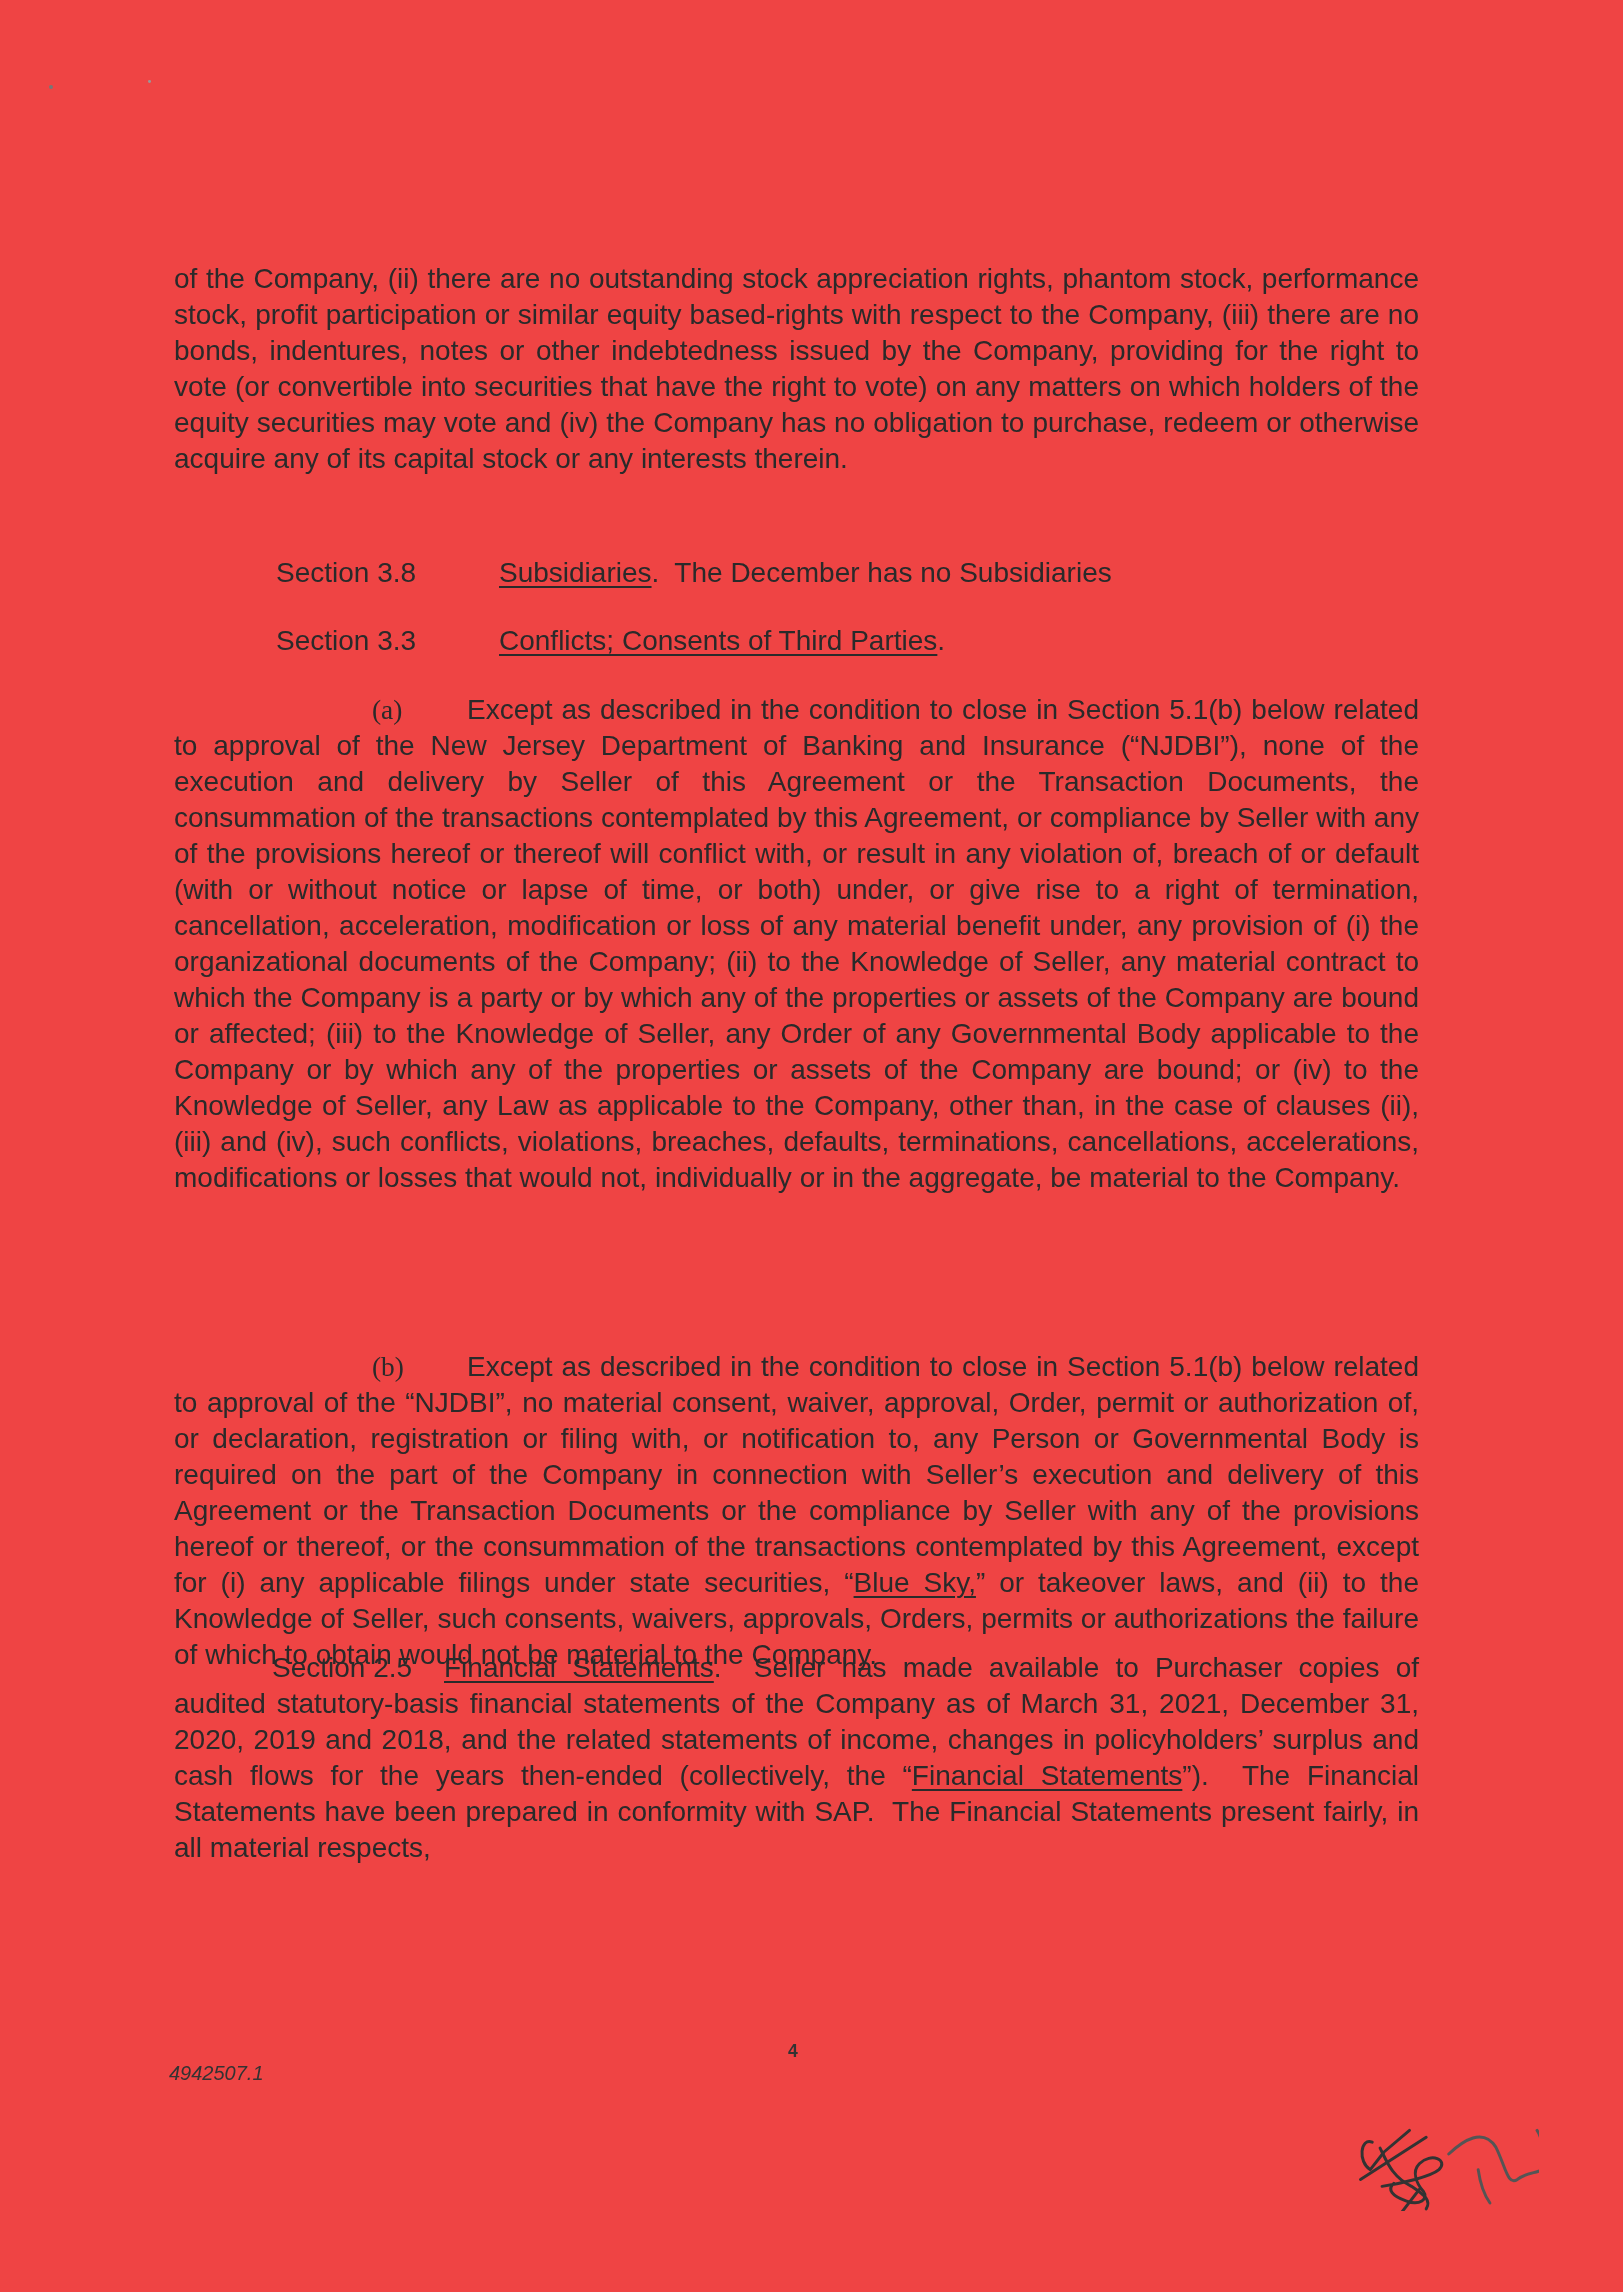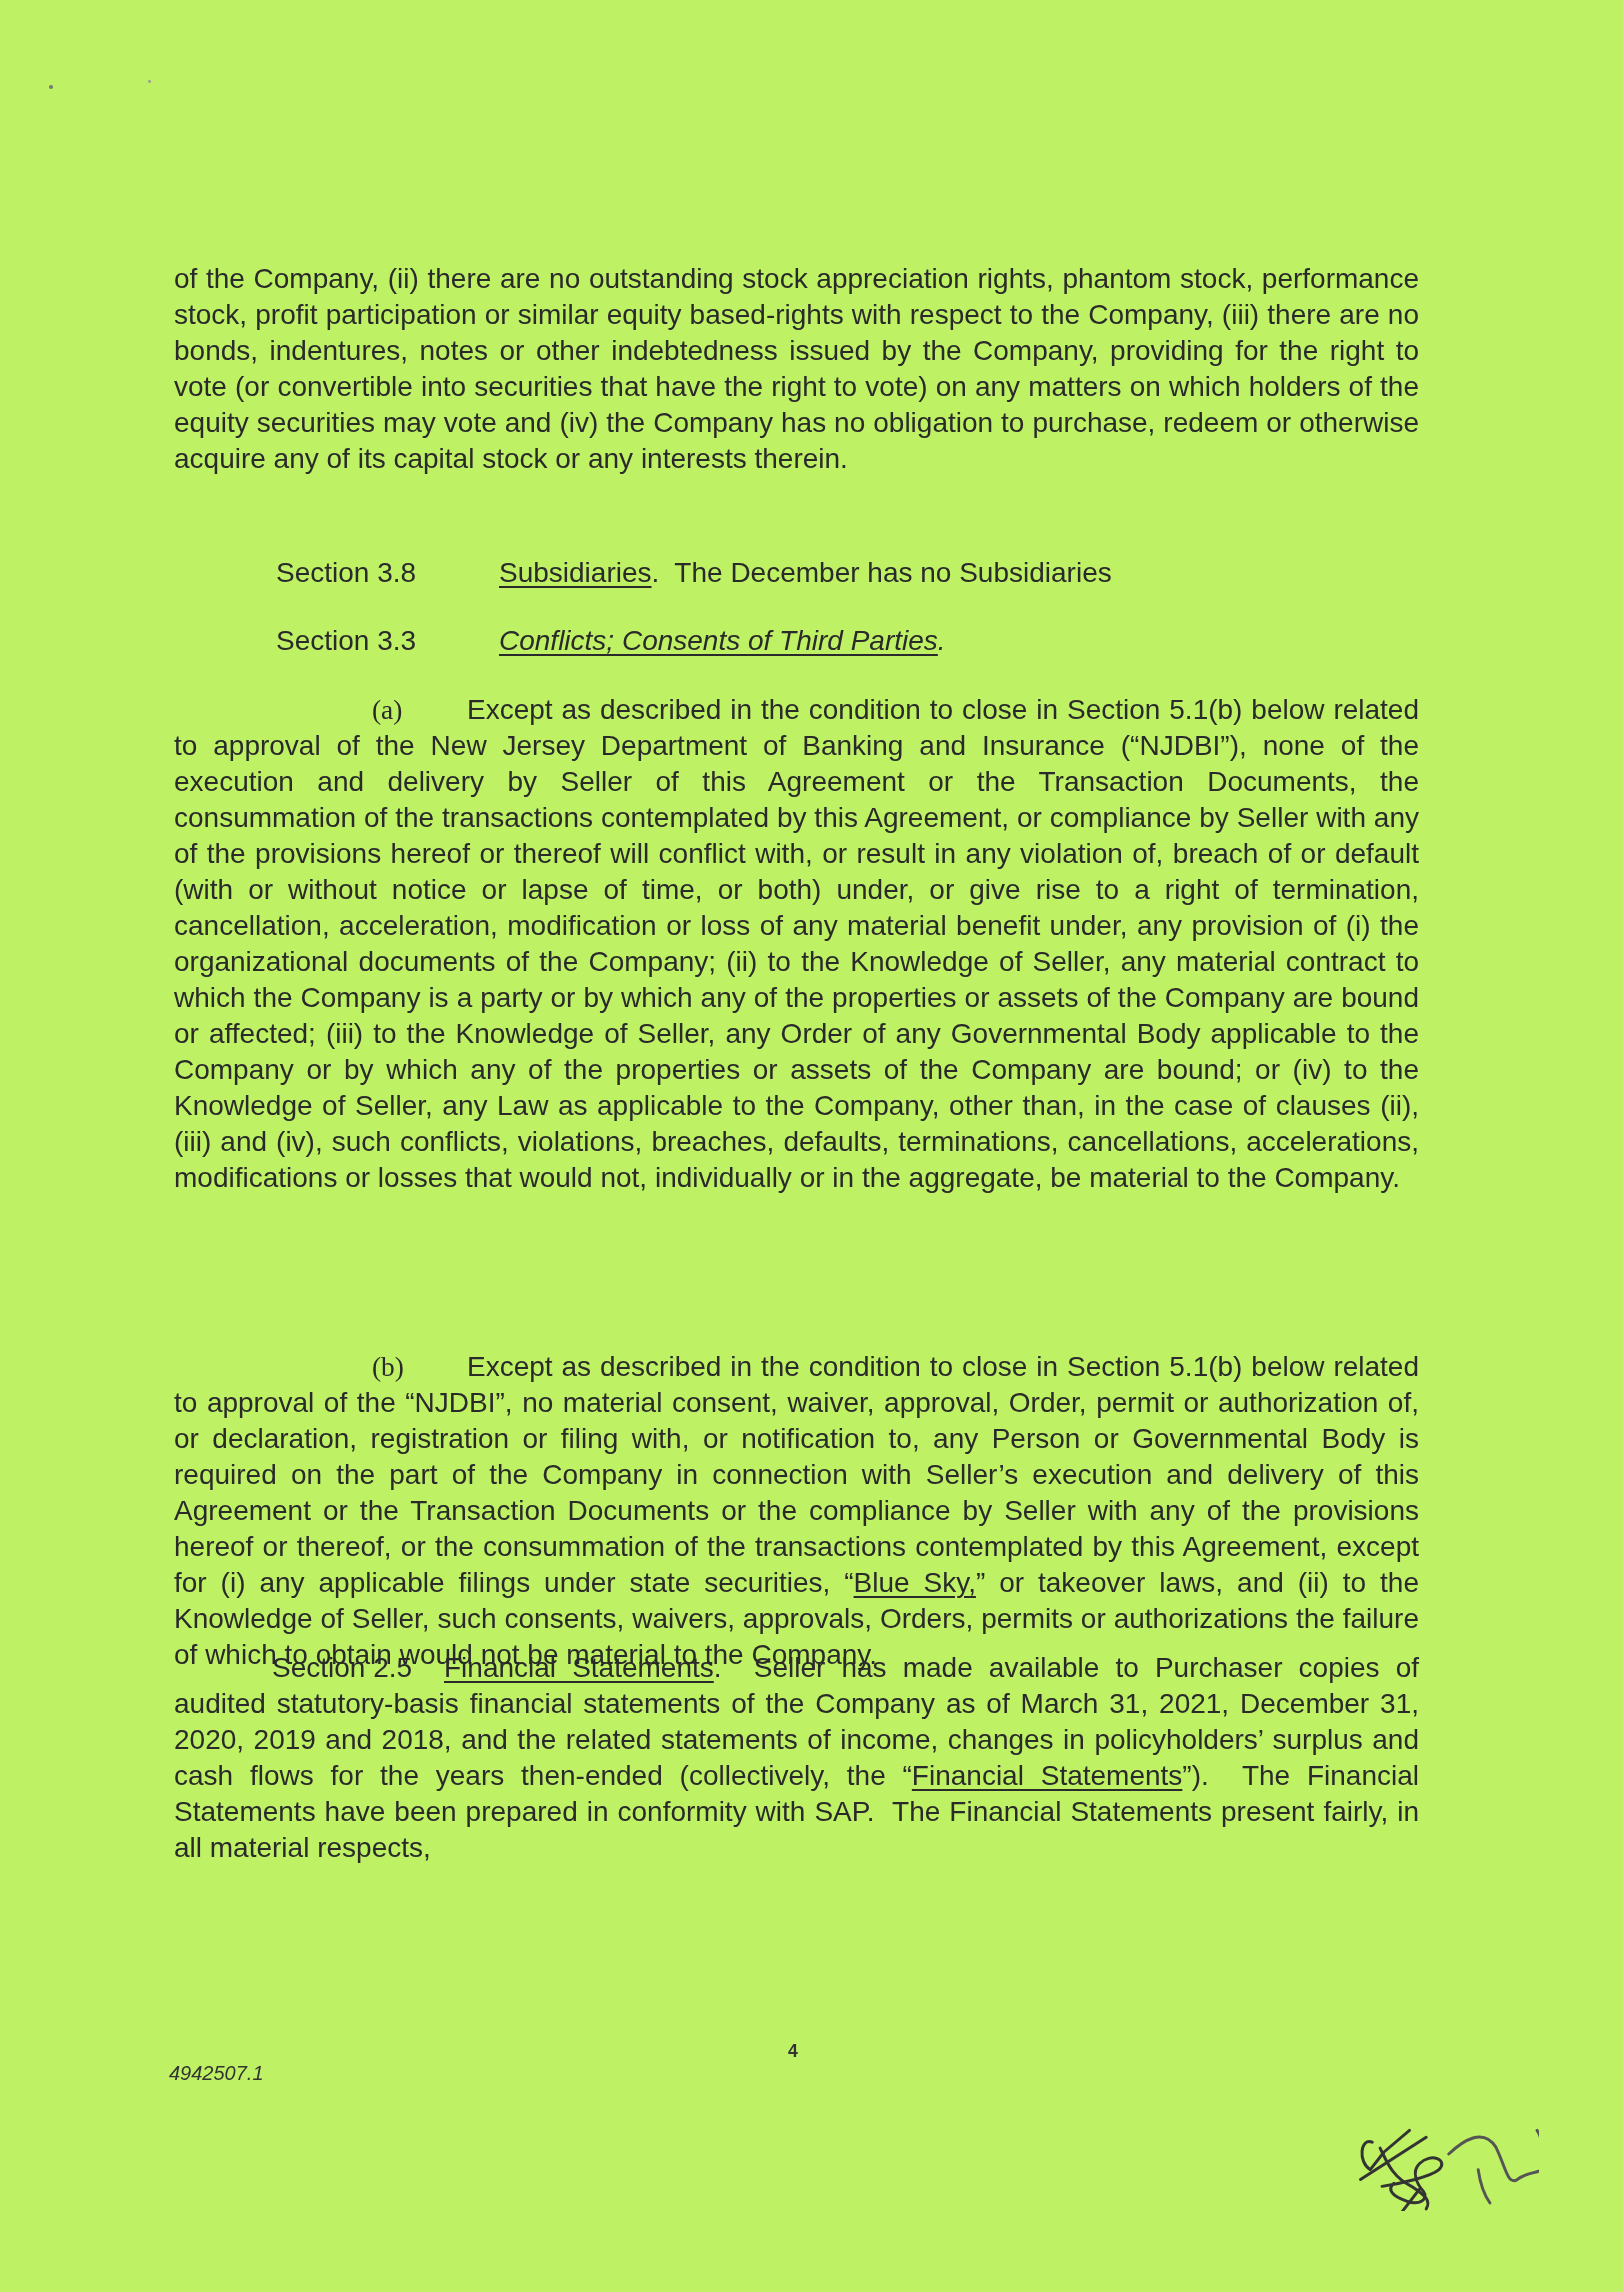--- a/index.html
+++ b/index.html
@@ -1,39 +1,39 @@
 <!DOCTYPE html>
 <html><head>
 <meta charset="utf-8">
 <style>
   html, body { margin: 0; padding: 0; background: #ffffff; }
   body { width: 1623px; height: 2293px; position: relative; overflow: hidden; }
   .page {
     position: absolute; left: 0; top: 0; width: 1623px; height: 2293px;
-    background: #bef264; color: #2a2a2a;
+    background: #ef4444; color: #2a2a2a;
     font-family: "Liberation Sans", sans-serif;
     font-size: 28px; line-height: 36px;
   }
   .speck { position: absolute; width: 3.9px; height: 3.9px; border-radius: 50%; background: #777; }
   .speck.s1 { left: 49px; top: 85px; }
   .speck.s2 { left: 148px; top: 80px; width: 2.9px; height: 2.9px; background: #999; }
 
   .block { position: absolute; left: 174px; width: 1245px; }
   .just { text-align: justify; text-align-last: left; }
   .underline { text-decoration: underline; text-underline-offset: 3.9px; text-decoration-thickness: 2px; }
 
   #p-intro { top: 261px; }
 
   .sec-head { position: absolute; white-space: nowrap; }
   .sec-head .sec-num { position: absolute; left: 0; top: 0; }
   .sec-head .sec-title { position: absolute; top: 0; }
   #sec-2-3 { left: 276px; top: 555px; }
   #sec-2-3 .sec-title { left: 223px; }
   #sec-2-4 { left: 276px; top: 623px; }
-  #sec-2-4 .sec-title { left: 223px; font-style: italic; }
+  #sec-2-4 .sec-title { left: 223px; }
 
   #p-a { top: 692px; }
   #p-b { top: 1349px; }
   #p-25 { top: 1650px; }
 
   .lbl-a { display: inline-block; width: 95px; font-family: "Liberation Serif", serif; font-size: 27.4px; }
   .indent-ab { display: inline-block; width: 198px; }
   .indent-25 { display: inline-block; width: 98px; }
   .sec25-num { display: inline-block; width: 172px; }
 

